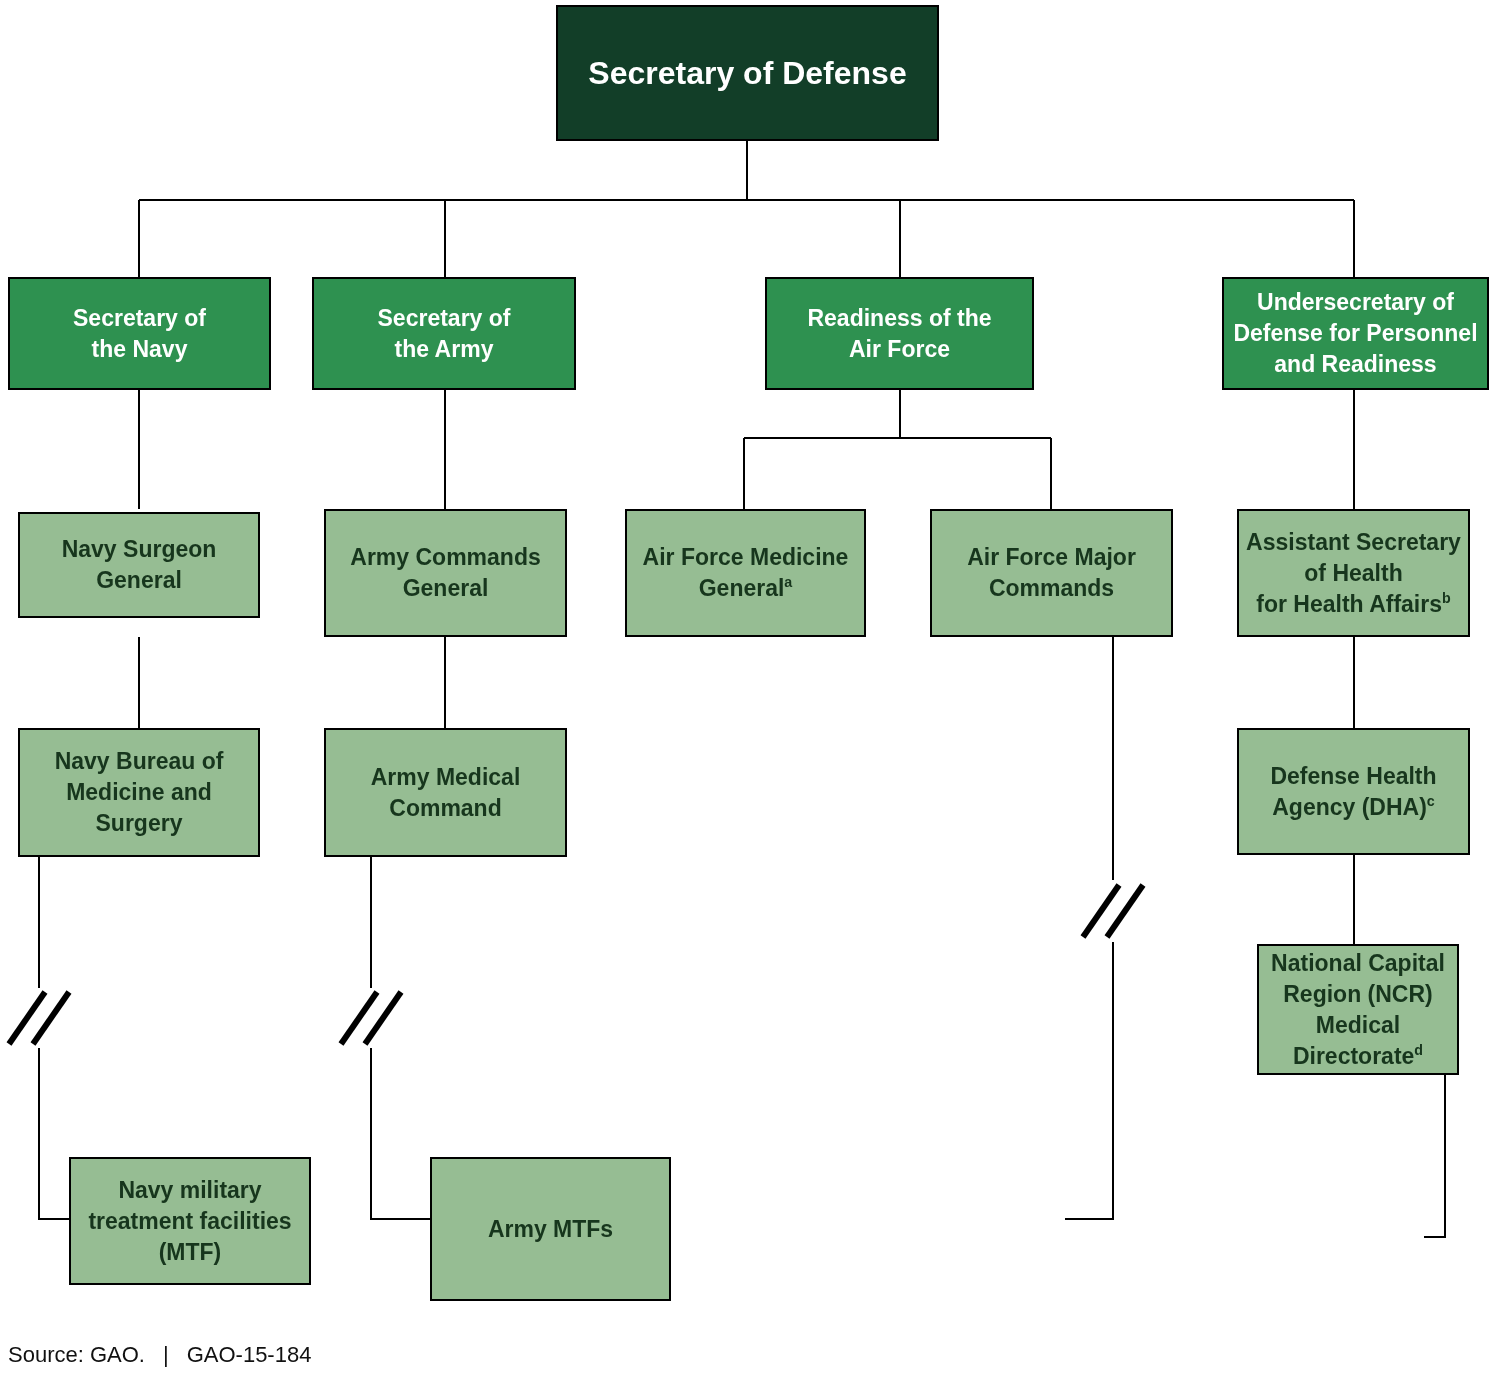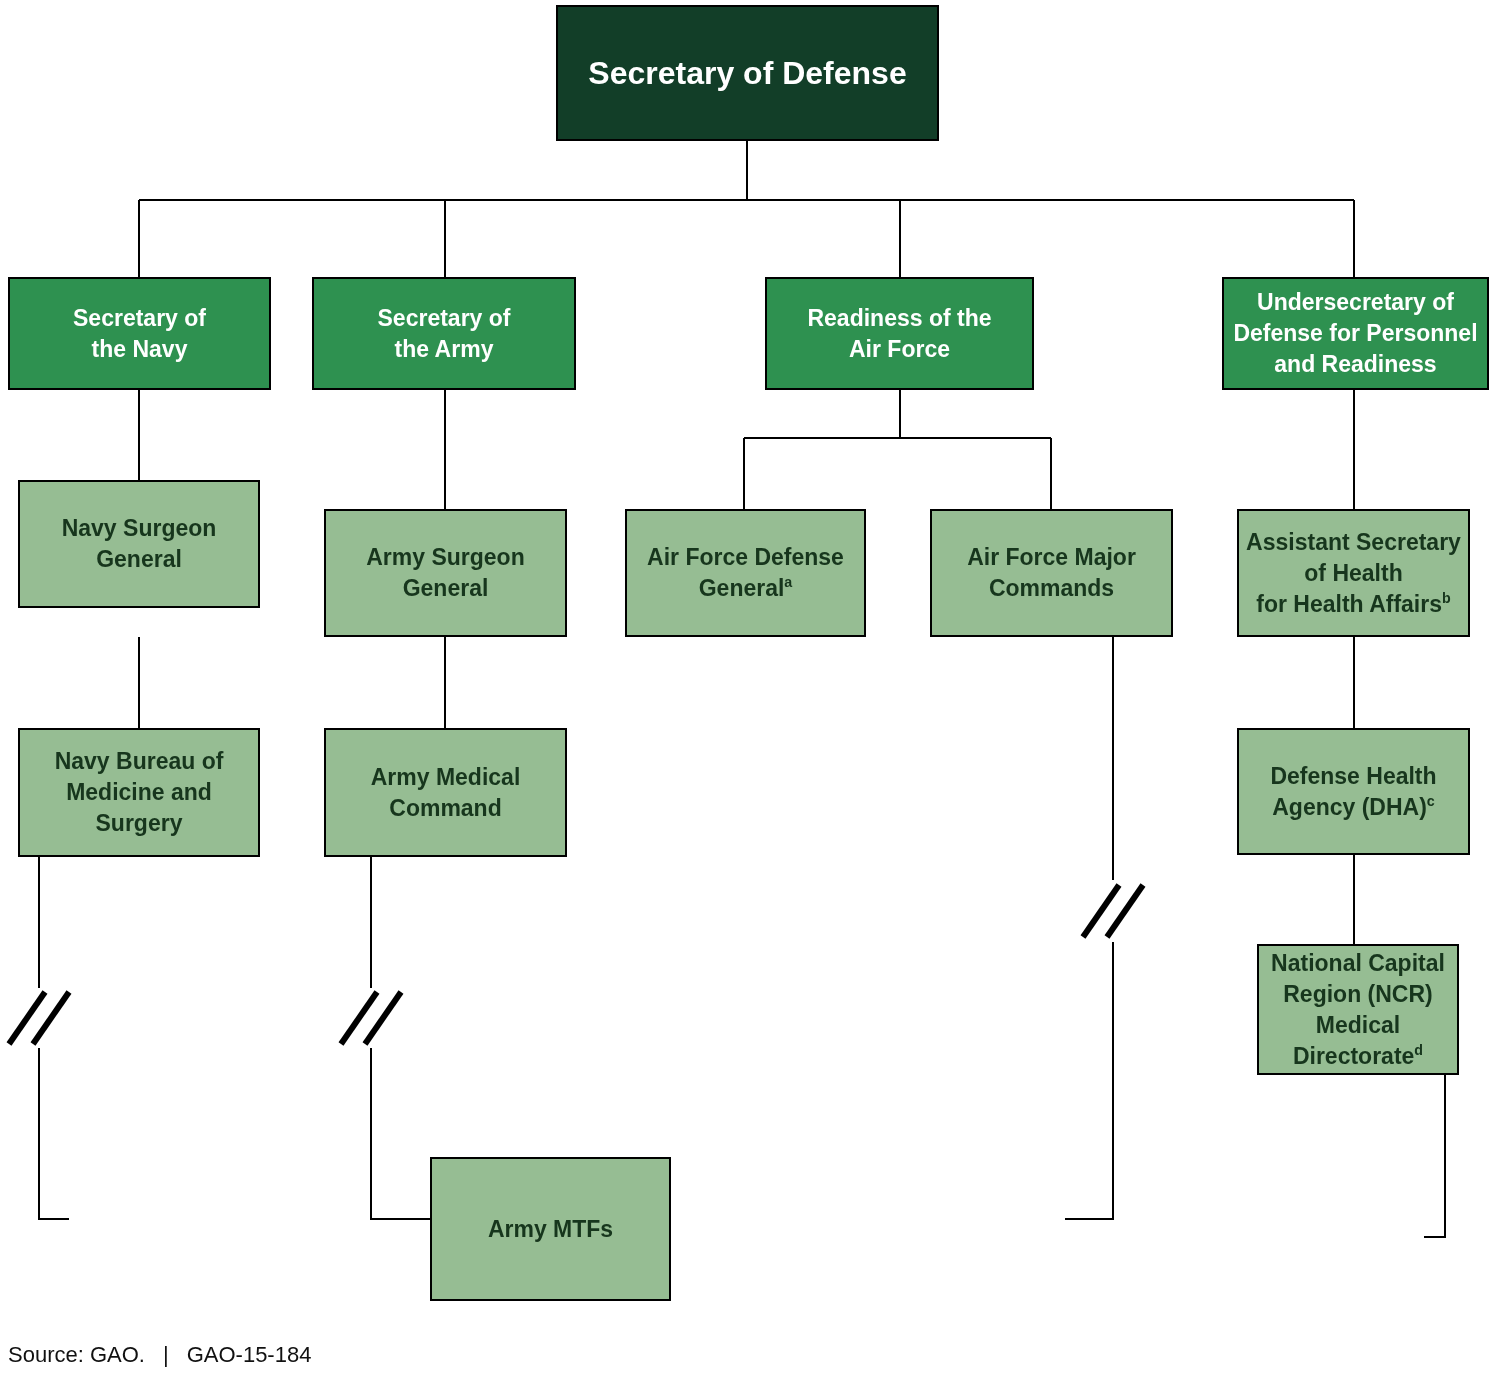--- a/index.html
+++ b/index.html
@@ -123,30 +123,30 @@
   <div class="box medium" style="left:765px;top:277px;width:269px;height:113px">
     <div class="ln">Readiness of the</div>
     <div class="ln">Air Force</div>
   </div>
   <div class="box medium" style="left:1222px;top:277px;width:267px;height:113px">
     <div class="ln">Undersecretary of</div>
     <div class="ln">Defense for Personnel</div>
     <div class="ln">and Readiness</div>
   </div>
 
-  <div class="box light" style="left:18px;top:480px;width:242px;height:128px">
+  <div class="box light" style="left:18px;top:512px;width:242px;height:106px">
     <div class="ln">Navy Surgeon</div>
     <div class="ln">General</div>
   </div>
   <div class="box light" style="left:324px;top:509px;width:243px;height:128px">
-    <div class="ln">Army Surgeon</div>
+    <div class="ln">Army Commands</div>
     <div class="ln">General</div>
   </div>
   <div class="box light" style="left:625px;top:509px;width:241px;height:128px">
-    <div class="ln">Air Force Defense</div>
+    <div class="ln">Air Force Medicine</div>
     <div class="ln"><span>General</span><sup>a</sup></div>
   </div>
   <div class="box light" style="left:930px;top:509px;width:243px;height:128px">
     <div class="ln">Air Force Major</div>
     <div class="ln">Commands</div>
   </div>
   <div class="box light" style="left:1237px;top:509px;width:233px;height:128px">
     <div class="ln">Assistant Secretary</div>
     <div class="ln">of Health</div>
     <div class="ln"><span>for Health Affairs</span><sup>b</sup></div>
@@ -166,20 +166,25 @@
     <div class="ln"><span>Agency (DHA)</span><sup>c</sup></div>
   </div>
 
   <div class="box light" style="left:1257px;top:944px;width:202px;height:131px">
     <div class="ln">National Capital</div>
     <div class="ln">Region (NCR)</div>
     <div class="ln">Medical</div>
     <div class="ln"><span>Directorate</span><sup>d</sup></div>
   </div>
 
+  <div class="box light" style="left:69px;top:1157px;width:242px;height:128px">
+    <div class="ln">Navy military</div>
+    <div class="ln">treatment facilities</div>
+    <div class="ln">(MTF)</div>
+  </div>
   <div class="box light" style="left:430px;top:1157px;width:241px;height:144px">
     <div class="ln">Army MTFs</div>
   </div>
 
   <div class="footer">
     <span>Source: GAO.</span><span class="sep">|</span><span>GAO-15-184</span>
   </div>
 
 </div>
 

